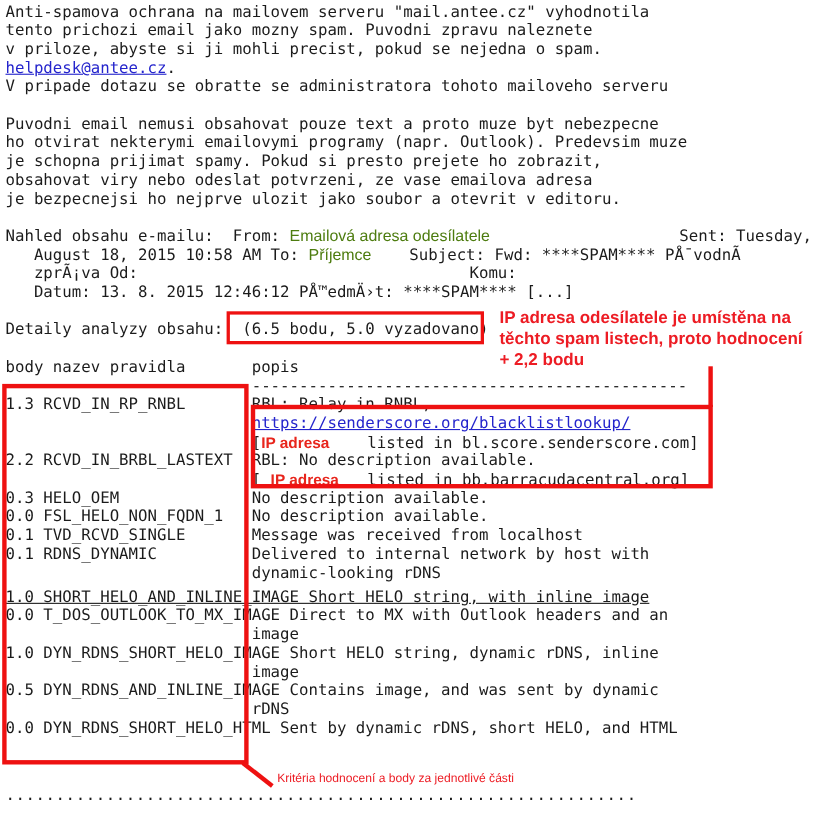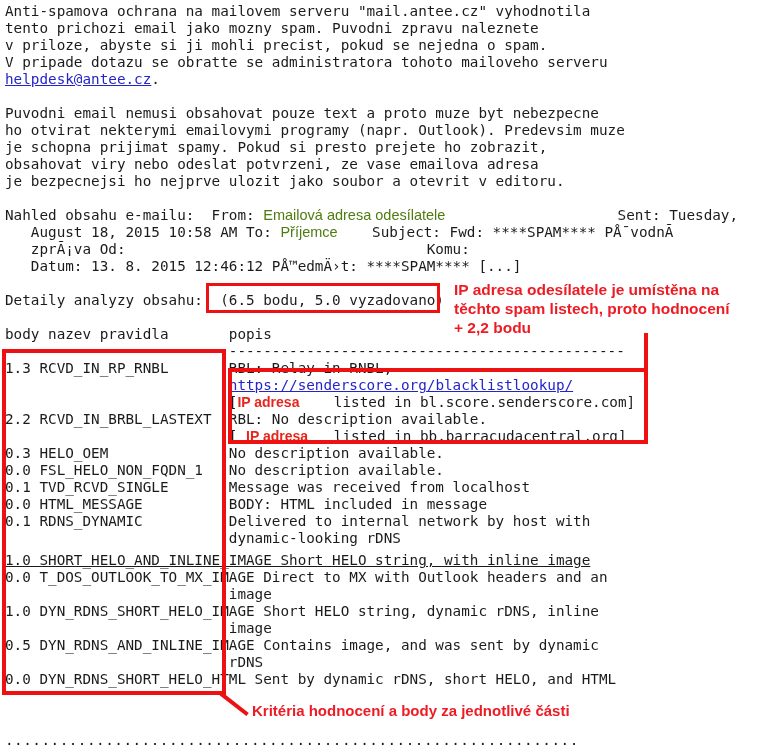--- a/index.html
+++ b/index.html
@@ -45,35 +45,35 @@
     position:absolute; left:222px; top:692px; width:34px; height:4px;
     background:#ee1111; transform:rotate(38deg); transform-origin:0 0;
   }
   .annotation-top {
     position:absolute; left:454px; top:280px;
     font-family:"Liberation Sans", sans-serif; font-weight:bold;
     font-size:15.5px; line-height:19px; color:#ed1c24; white-space:nowrap;
   }
   .annotation-bottom {
     position:absolute; left:252px; top:702px;
-    font-family:"Liberation Sans", sans-serif; font-weight:bold;
-    font-size:15px; color:#ed1c24; white-space:nowrap;
+    font-family:"Liberation Sans", sans-serif; font-weight:normal;
+    font-size:11px; color:#ed1c24; white-space:nowrap;
   }
 </style>
 </head>
 <body>
 
 <div class="page">
 
   <div class="email-body">
       <div class="line"><span class="plain">Anti-spamova ochrana na mailovem serveru "mail.antee.cz" vyhodnotila</span></div>
       <div class="line"><span class="plain">tento prichozi email jako mozny spam. Puvodni zpravu naleznete</span></div>
       <div class="line"><span class="plain">v priloze, abyste si ji mohli precist, pokud se nejedna o spam.</span></div>
+      <div class="line"><span class="link">helpdesk@antee.cz</span><span class="plain">.</span></div>
       <div class="line"><span class="plain">V pripade dotazu se obratte se administratora tohoto mailoveho serveru</span></div>
-      <div class="line"><span class="link">helpdesk@antee.cz</span><span class="plain">.</span></div>
       <div class="line">&nbsp;</div>
       <div class="line"><span class="plain">Puvodni email nemusi obsahovat pouze text a proto muze byt nebezpecne</span></div>
       <div class="line"><span class="plain">ho otvirat nekterymi emailovymi programy (napr. Outlook). Predevsim muze</span></div>
       <div class="line"><span class="plain">je schopna prijimat spamy. Pokud si presto prejete ho zobrazit,</span></div>
       <div class="line"><span class="plain">obsahovat viry nebo odeslat potvrzeni, ze vase emailova adresa</span></div>
       <div class="line"><span class="plain">je bezpecnejsi ho nejprve ulozit jako soubor a otevrit v editoru.</span></div>
       <div class="line">&nbsp;</div>
       <div class="line"><span class="plain">Nahled obsahu e-mailu:  From: </span><span class="red">Emailová adresa odesílatele</span><span class="plain">                    Sent: Tuesday,</span></div>
       <div class="line"><span class="plain">   August 18, 2015 10:58 AM To: </span><span class="red">Příjemce</span><span class="plain">    Subject: Fwd: ****SPAM**** PÅ¯vodnÃ</span></div>
       <div class="line"><span class="plain">   zprÃ¡va Od:                                   Komu:</span></div>
@@ -84,21 +84,20 @@
       <div class="line"><span class="plain">body nazev pravidla       popis</span></div>
       <div class="line"><span class="plain">                          ----------------------------------------------</span></div>
       <div class="line"><span class="plain">1.3 RCVD_IN_RP_RNBL       RBL: Relay in RNBL,</span></div>
       <div class="line"><span class="plain">                          </span><span class="link">https://senderscore.org/blacklistlookup/</span></div>
       <div class="line"><span class="plain">                          [</span><span class="redbold">IP adresa</span><span class="plain">    listed in bl.score.senderscore.com]</span></div>
       <div class="line"><span class="plain">2.2 RCVD_IN_BRBL_LASTEXT  RBL: No description available.</span></div>
       <div class="line"><span class="plain">                          [ </span><span class="redbold">IP adresa</span><span class="plain">   listed in bb.barracudacentral.org]</span></div>
       <div class="line"><span class="plain">0.3 HELO_OEM              No description available.</span></div>
       <div class="line"><span class="plain">0.0 FSL_HELO_NON_FQDN_1   No description available.</span></div>
       <div class="line"><span class="plain">0.1 TVD_RCVD_SINGLE       Message was received from localhost</span></div>
-      <div class="line"><span class="plain">0.0 HTML_MESSAGE          BODY: HTML included in message</span></div>
       <div class="line"><span class="plain">0.1 RDNS_DYNAMIC          Delivered to internal network by host with</span></div>
       <div class="line"><span class="plain">                          dynamic-looking rDNS</span></div>
       <div class="line gap-before"><span class="plain">1.0 SHORT_HELO_AND_INLINE_IMAGE Short HELO string, with inline image</span></div>
       <div class="line"><span class="plain">0.0 T_DOS_OUTLOOK_TO_MX_IMAGE Direct to MX with Outlook headers and an</span></div>
       <div class="line"><span class="plain">                          image</span></div>
       <div class="line"><span class="plain">1.0 DYN_RDNS_SHORT_HELO_IMAGE Short HELO string, dynamic rDNS, inline</span></div>
       <div class="line"><span class="plain">                          image</span></div>
       <div class="line"><span class="plain">0.5 DYN_RDNS_AND_INLINE_IMAGE Contains image, and was sent by dynamic</span></div>
       <div class="line"><span class="plain">                          rDNS</span></div>
       <div class="line"><span class="plain">0.0 DYN_RDNS_SHORT_HELO_HTML Sent by dynamic rDNS, short HELO, and HTML</span></div>

